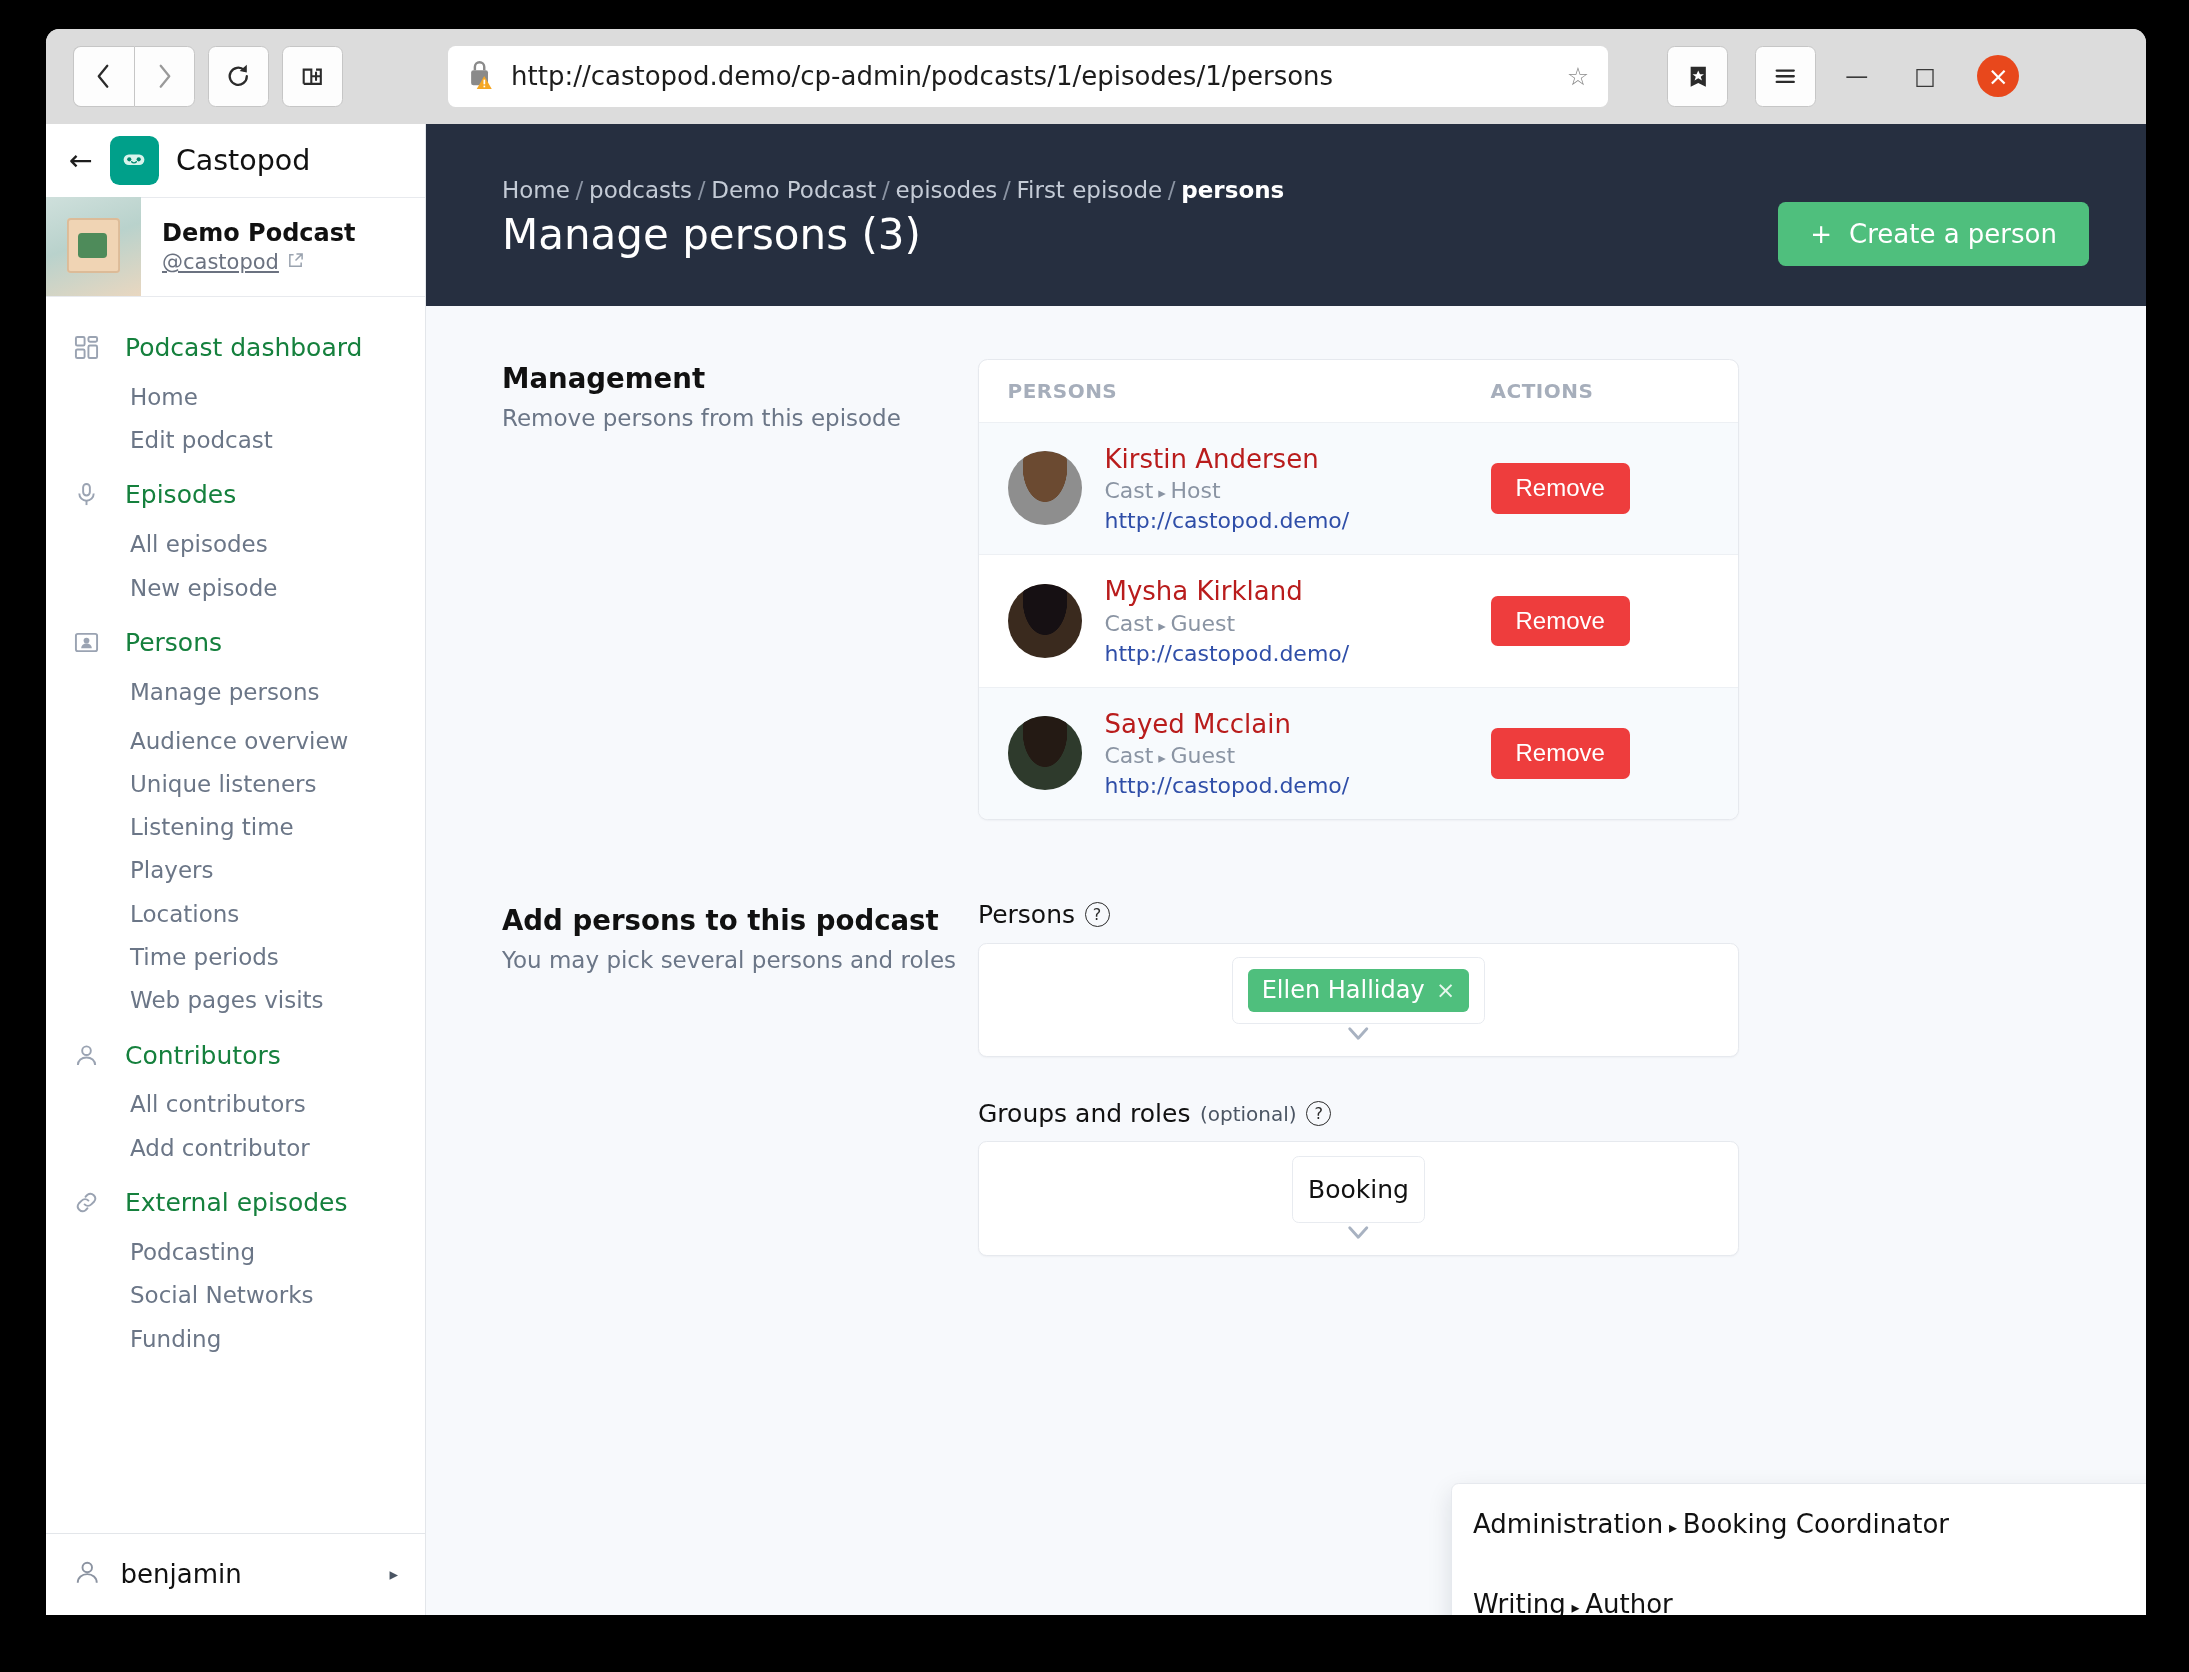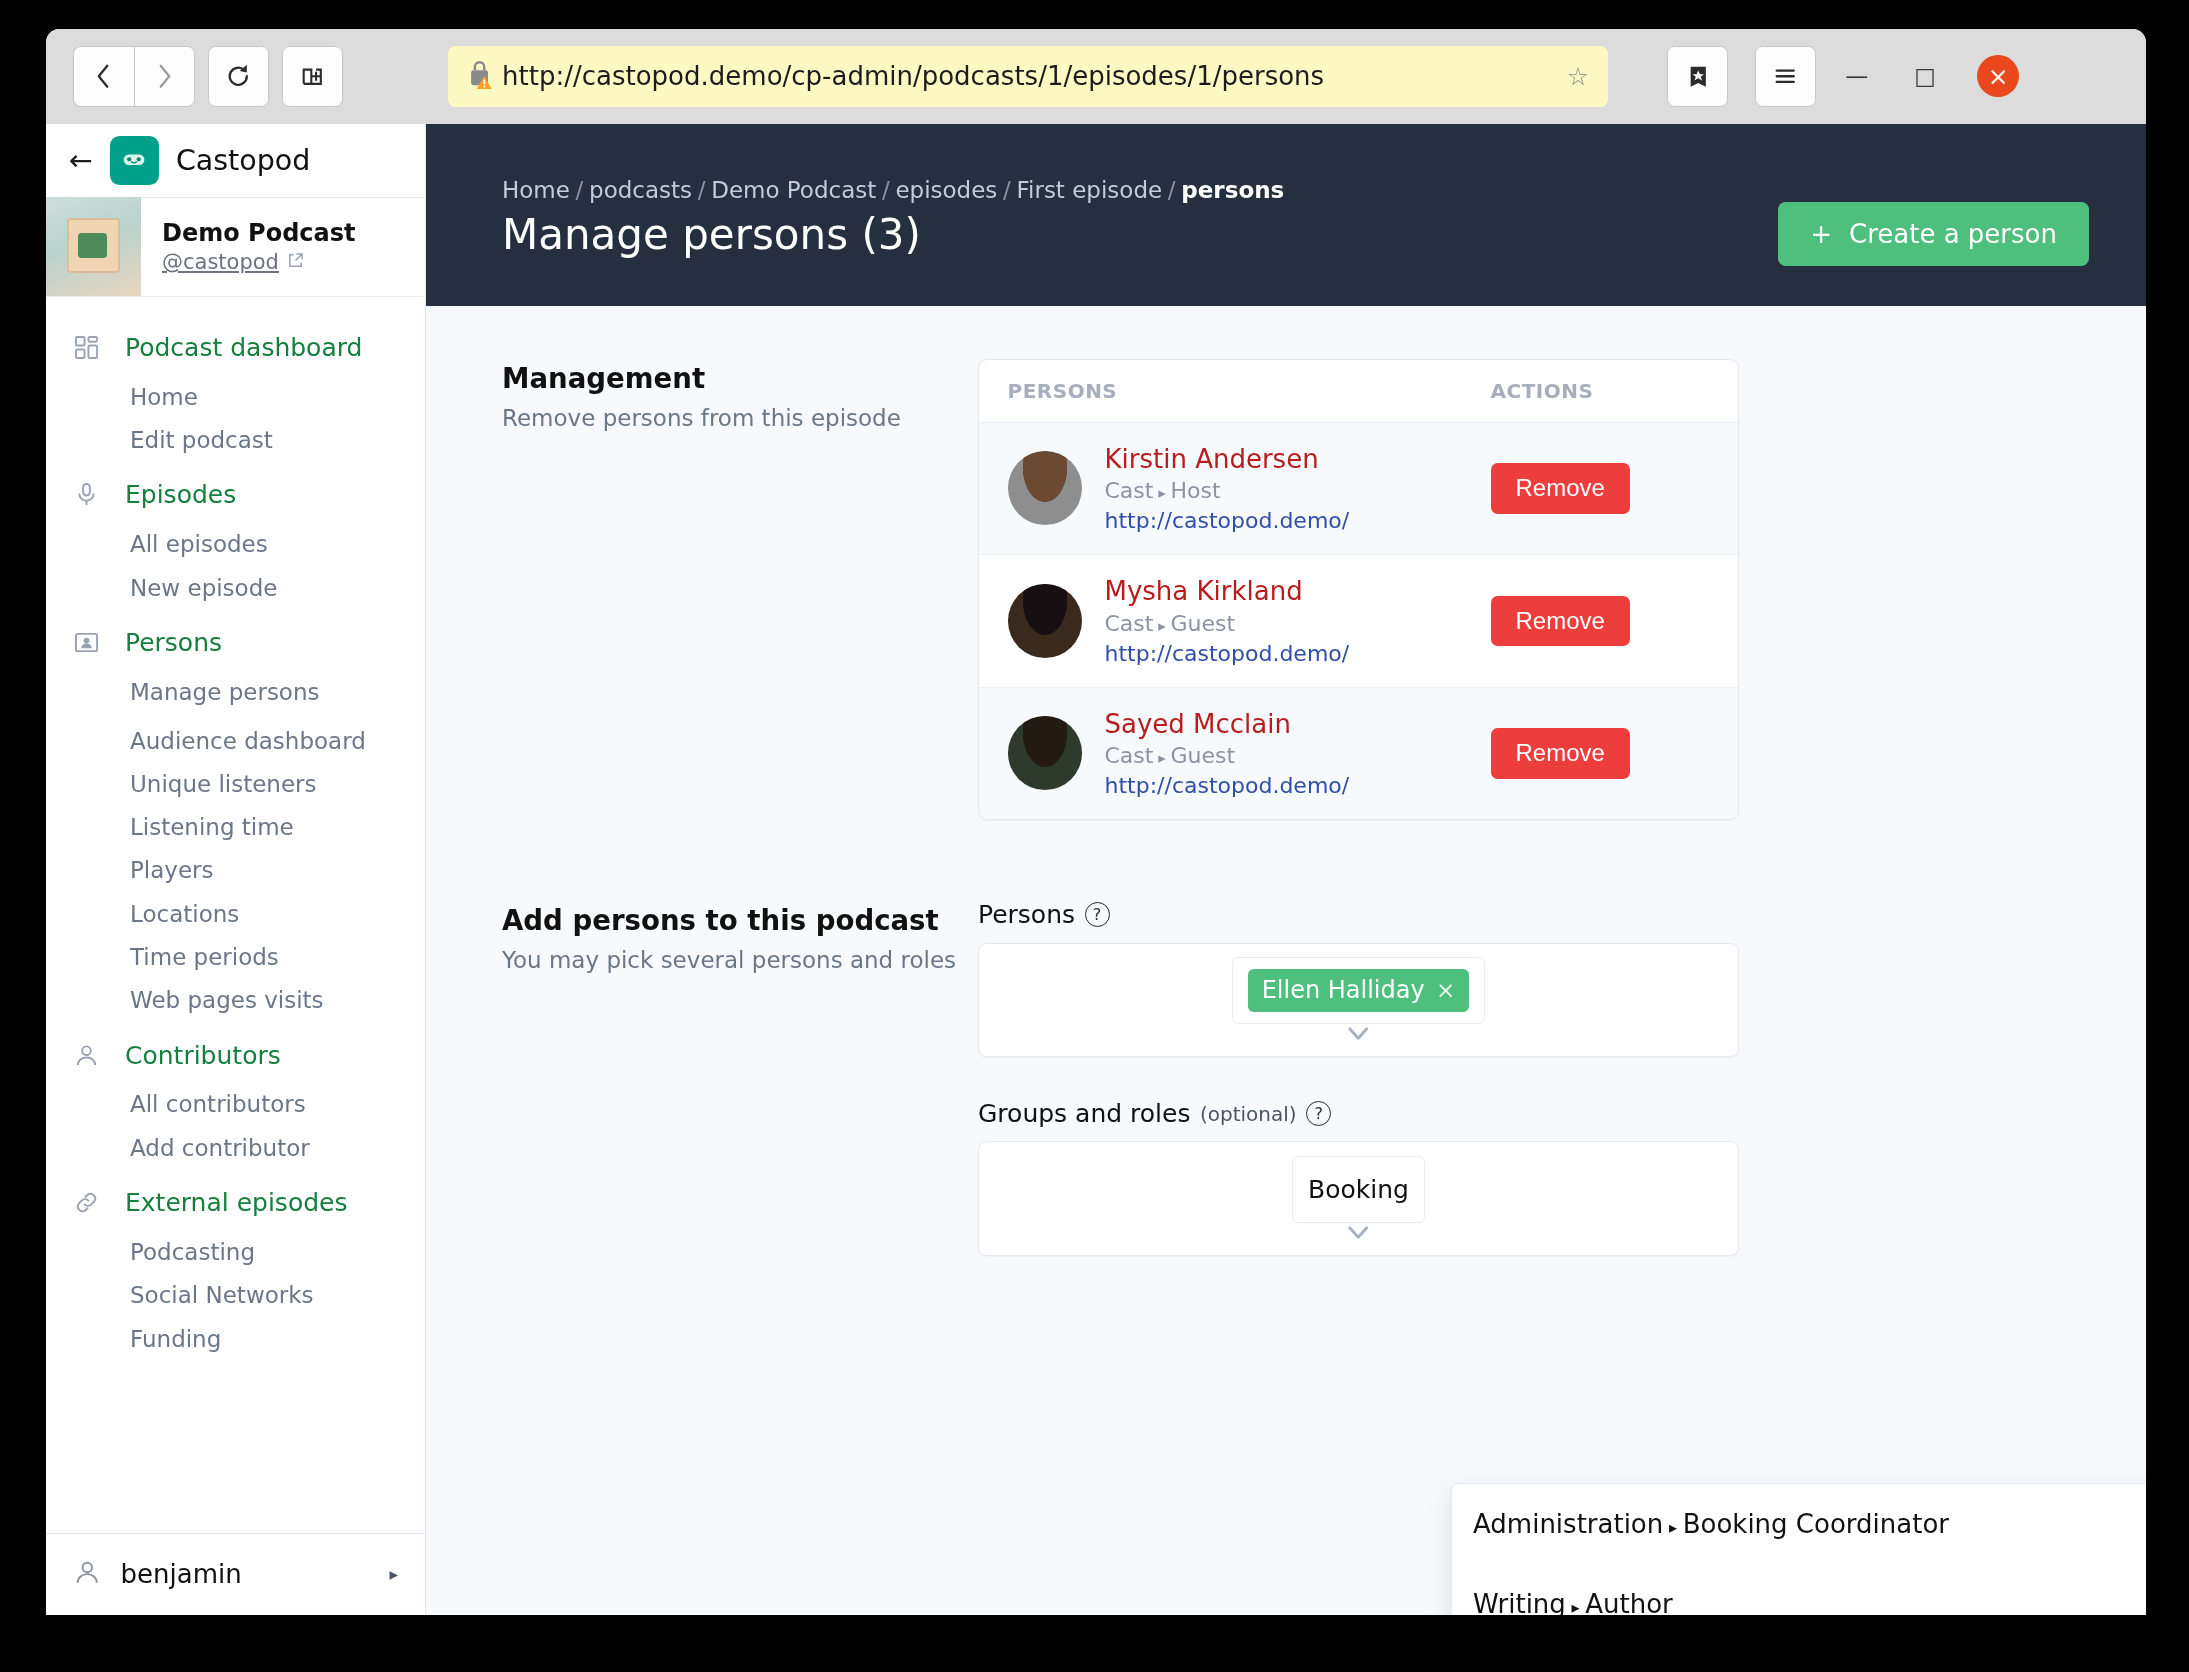--- a/index.html
+++ b/index.html
@@ -39,25 +39,25 @@
   }
   .tbtn.first { border-radius: 7.6px 0 0 7.6px; border-right: none; }
   .tbtn.second { border-radius: 0 7.6px 7.6px 0; color:#9a9a9a; }
   .tbtn.solo { border-radius: 7.6px; margin-left: 13.3px; }
   .tbtn svg { display:block; }
 
   #urlbar {
     flex: 0 0 1160px;
     margin-left: 105px;
     height: 61px;
-    background: #fef9c3;
+    background: #ffffff;
     border-radius: 7.6px;
     display: flex; align-items: center;
     padding: 0 19px;
-    gap: 8px;
+    gap: 17px;
   }
   #urlbar .urltext {
     flex: 1;
     font-size: 26px;
     color: #1c1c1c;
     white-space: nowrap;
     overflow: hidden;
     font-family: "DejaVu Sans", sans-serif;
   }
   .star { color: #8a8a8a; font-size: 25px; cursor: pointer; }
@@ -449,21 +449,21 @@
                   <rect x="2" y="4" width="22" height="18" rx="2" fill="none" stroke="#9aa3b2" stroke-width="2"></rect>
                   <circle cx="13" cy="11" r="3" fill="#9aa3b2"></circle>
                   <path d="M7.5 19c0-3 2.5-5 5.5-5s5.5 2 5.5 5" fill="#9aa3b2"></path>
                 </svg>
               </span>
               <span>Persons</span>
             </div>
             <div class="navlink">Manage persons</div>
           </div>
           <div class="navsection">
-            <div class="navlink">Audience dashboard</div>
+            <div class="navlink">Audience overview</div>
             <div class="navlink">Unique listeners</div>
             <div class="navlink">Listening time</div>
             <div class="navlink">Players</div>
             <div class="navlink">Locations</div>
             <div class="navlink">Time periods</div>
             <div class="navlink">Web pages visits</div>
           </div>
           <div class="navsection">
             <div class="navhead">
               <span class="ico">

